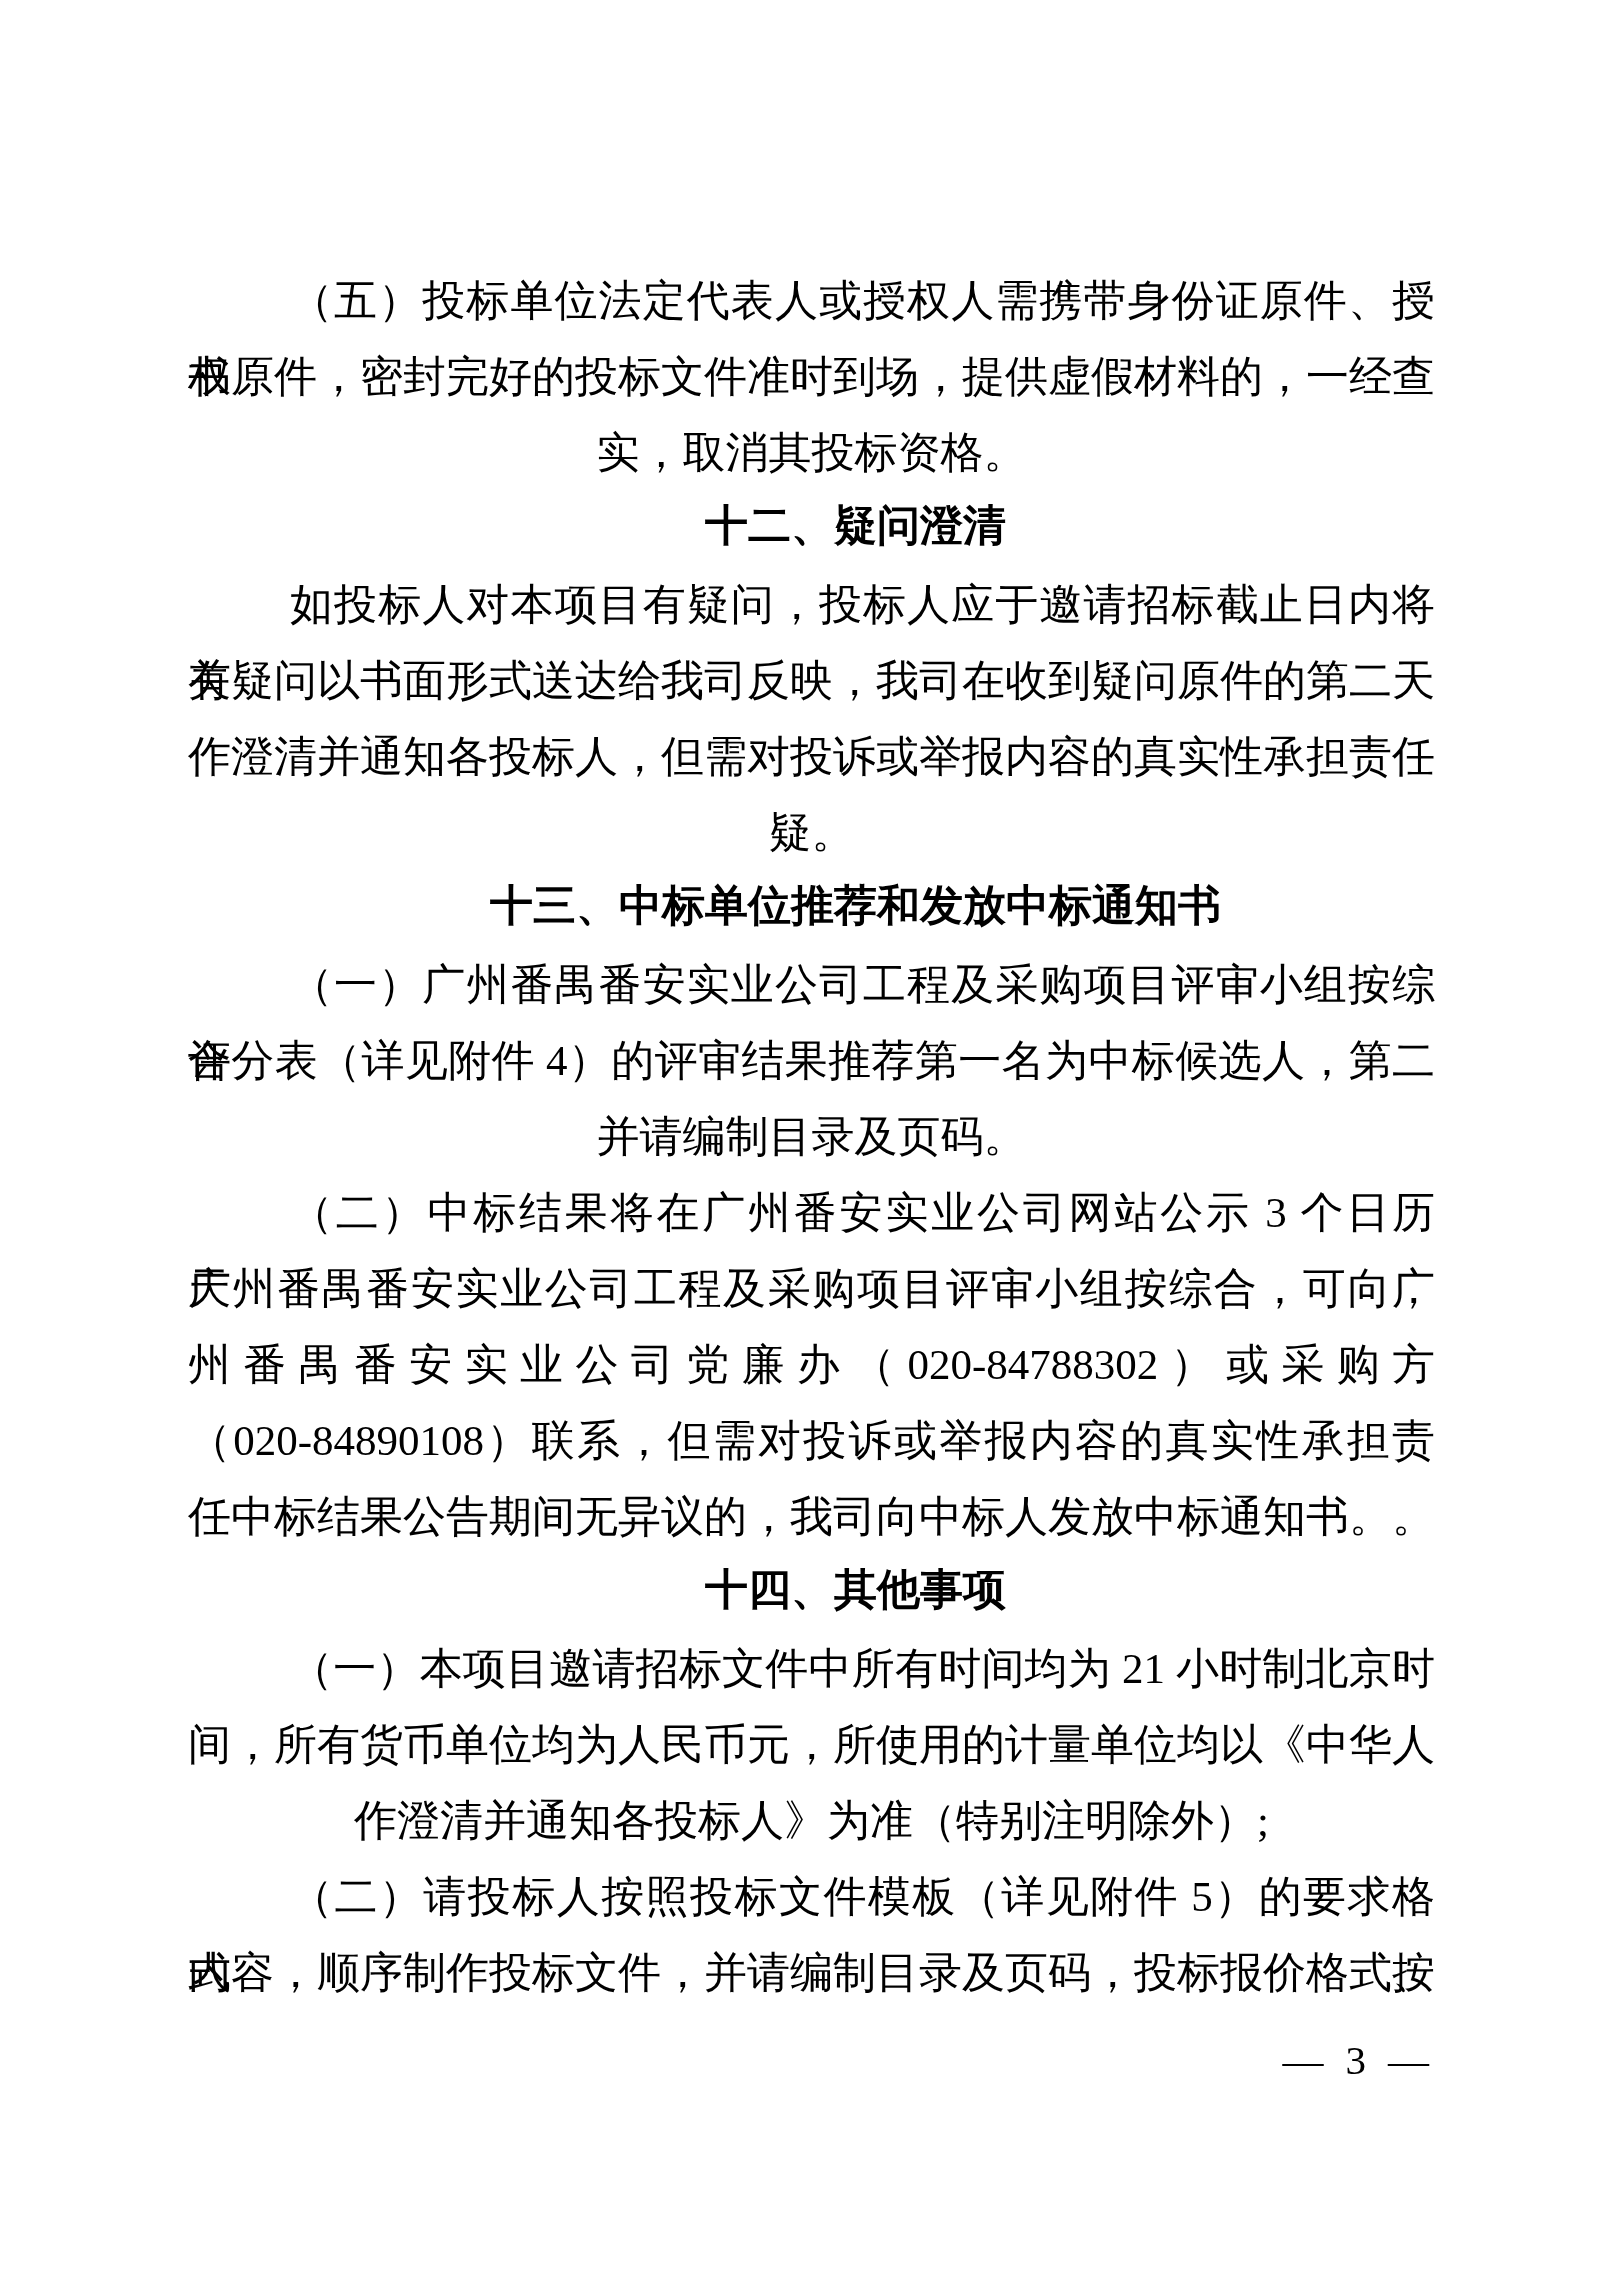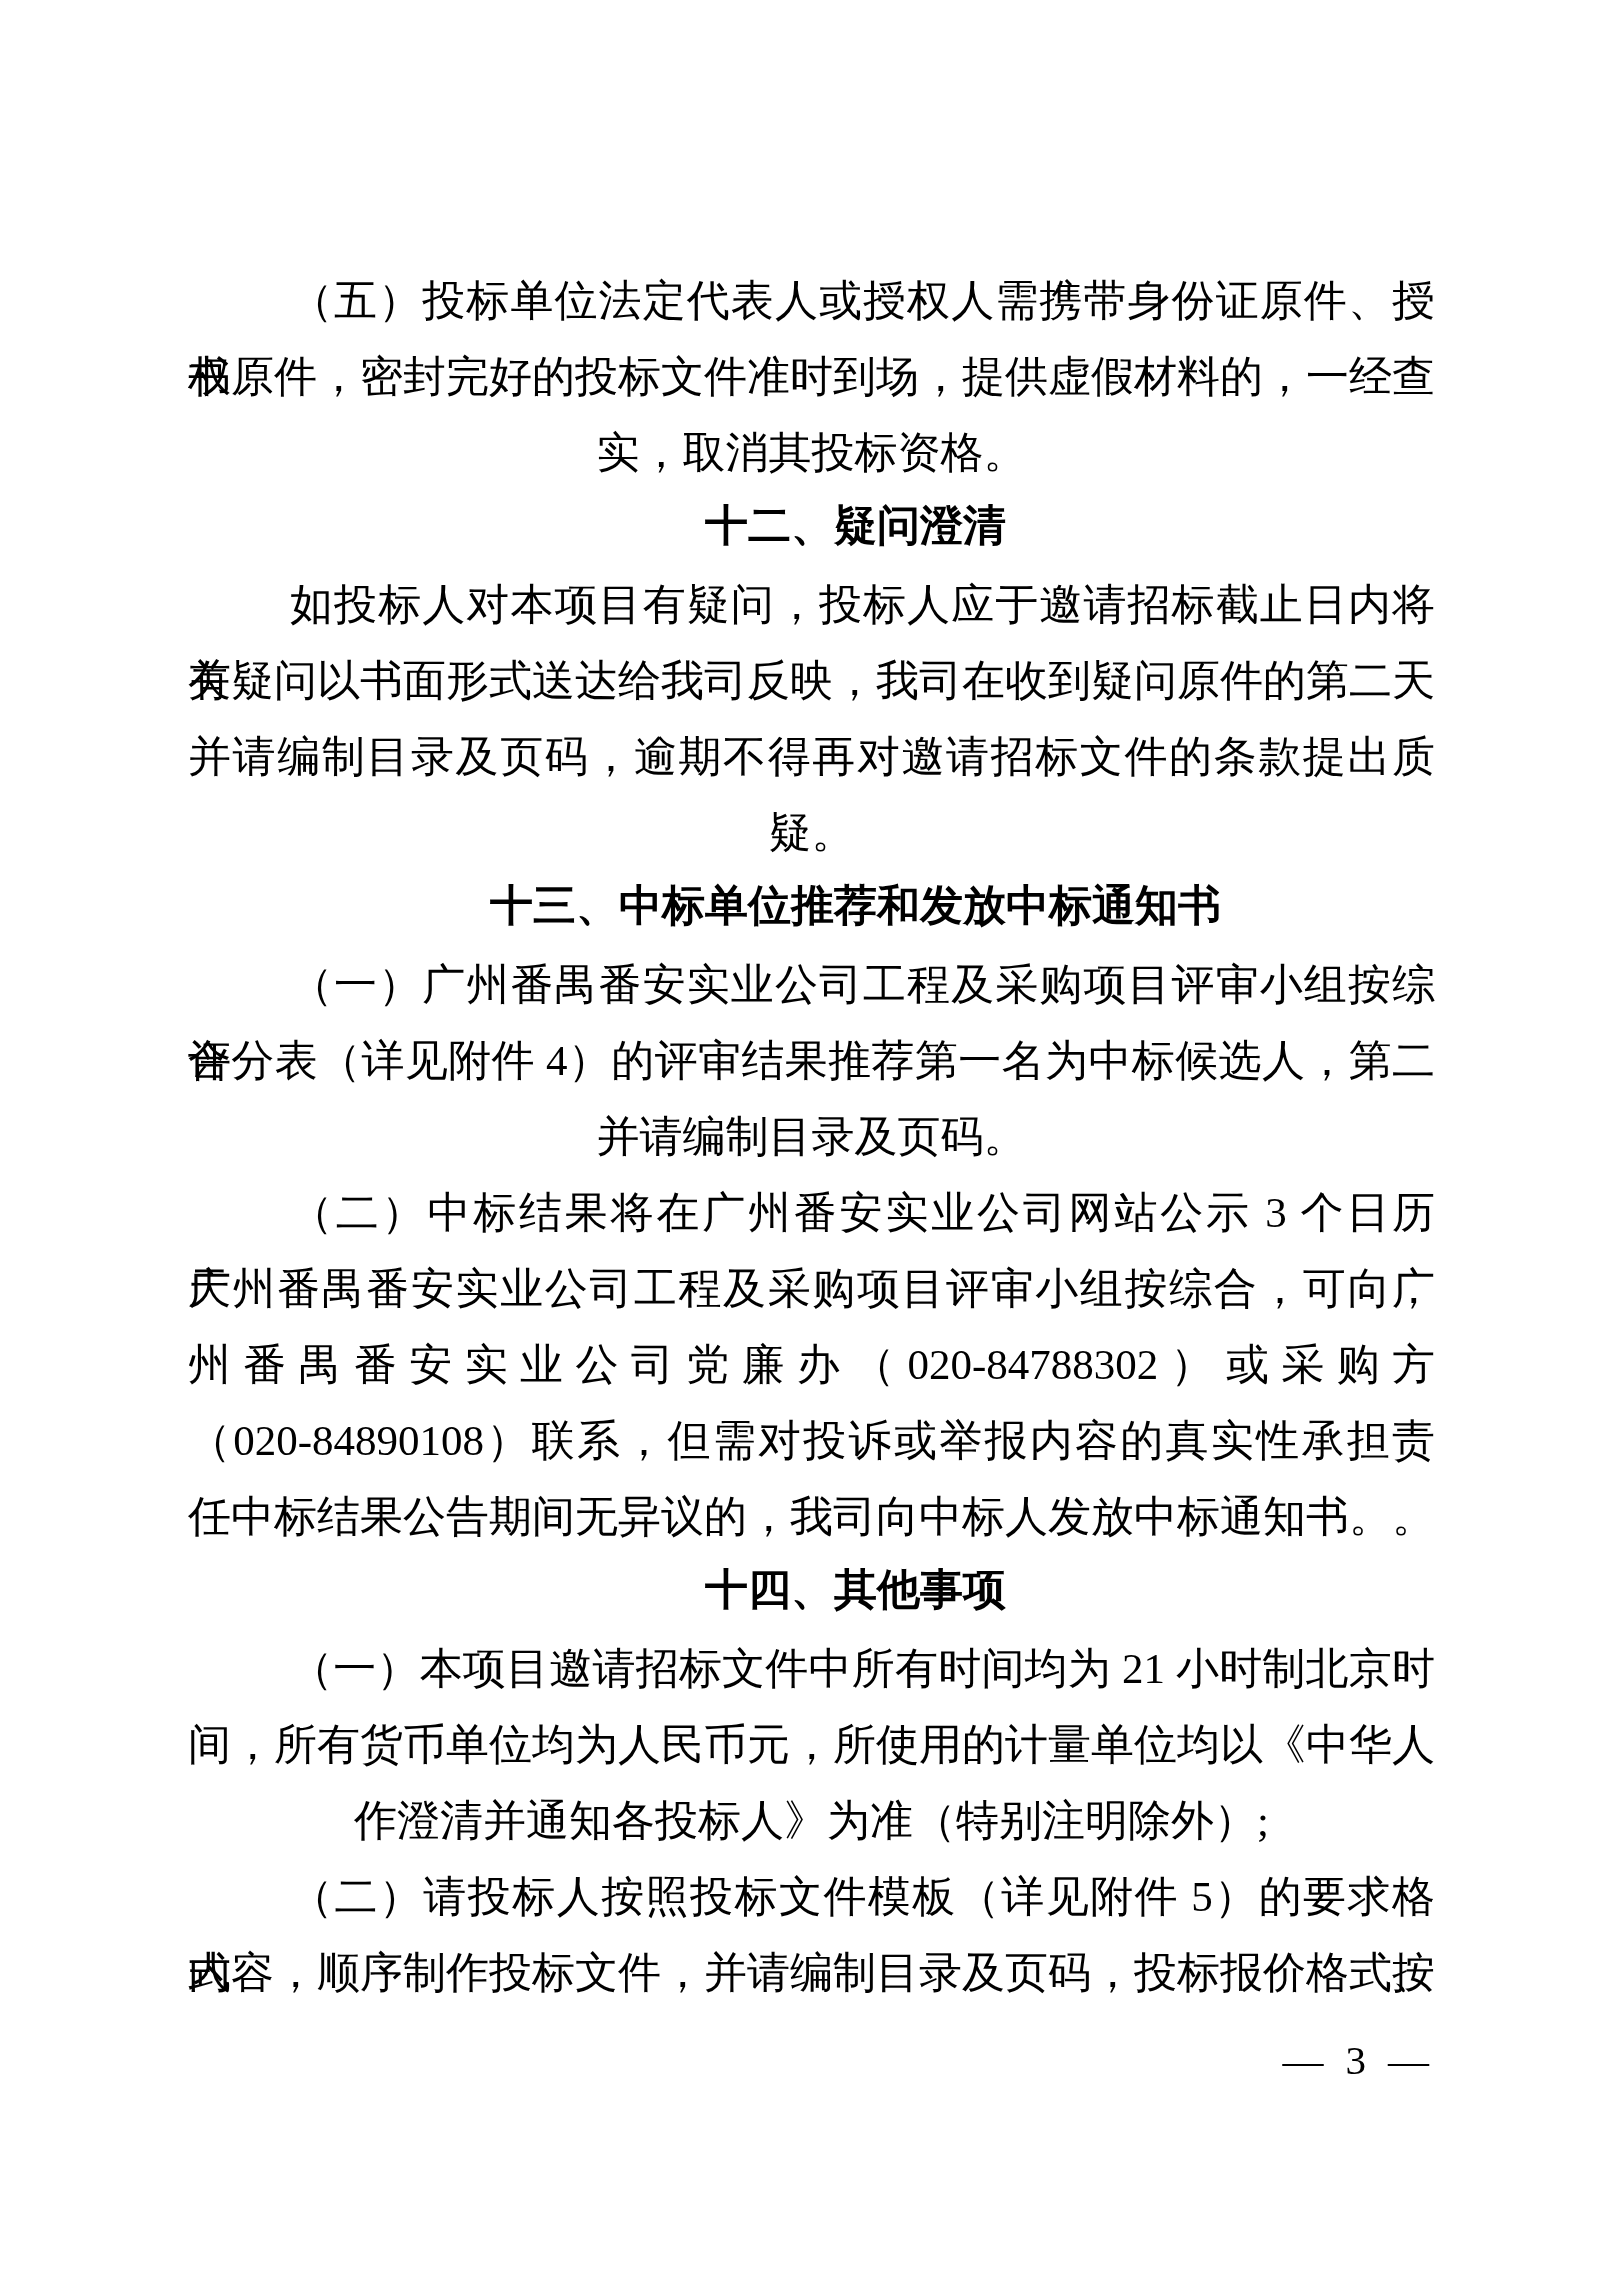--- a/index.html
+++ b/index.html
@@ -63,21 +63,21 @@
 <body>
 
 <div class="page">
   <div class="text-block">
     <div class="ln first just">（五）投标单位法定代表人或授权人需携带身份证原件、授权</div>
     <div class="ln just">书原件，密封完好的投标文件准时到场，提供虚假材料的，一经查</div>
     <div class="ln">实，取消其投标资格。</div>
     <div class="ln heading">十二、疑问澄清</div>
     <div class="ln first just">如投标人对本项目有疑问，投标人应于邀请招标截止日内将有</div>
     <div class="ln just">关疑问以书面形式送达给我司反映，我司在收到疑问原件的第二天</div>
-    <div class="ln just">并请编制目录及页码，逾期不得再对邀请招标文件的条款提出质</div>
+    <div class="ln just">作澄清并通知各投标人，但需对投诉或举报内容的真实性承担责任</div>
     <div class="ln">疑。</div>
     <div class="ln heading">十三、中标单位推荐和发放中标通知书</div>
     <div class="ln first just">（一）广州番禺番安实业公司工程及采购项目评审小组按综合</div>
     <div class="ln just">评分表（详见附件 4）的评审结果推荐第一名为中标候选人，第二</div>
     <div class="ln">并请编制目录及页码。</div>
     <div class="ln first just">（二）中标结果将在广州番安实业公司网站公示 3 个日历天，</div>
     <div class="ln just">广州番禺番安实业公司工程及采购项目评审小组按综合，可向广</div>
     <div class="ln just">州番禺番安实业公司党廉办（020-84788302）或采购方</div>
     <div class="ln just">（020-84890108）联系，但需对投诉或举报内容的真实性承担责任。</div>
     <div class="ln">中标结果公告期间无异议的，我司向中标人发放中标通知书。</div>

